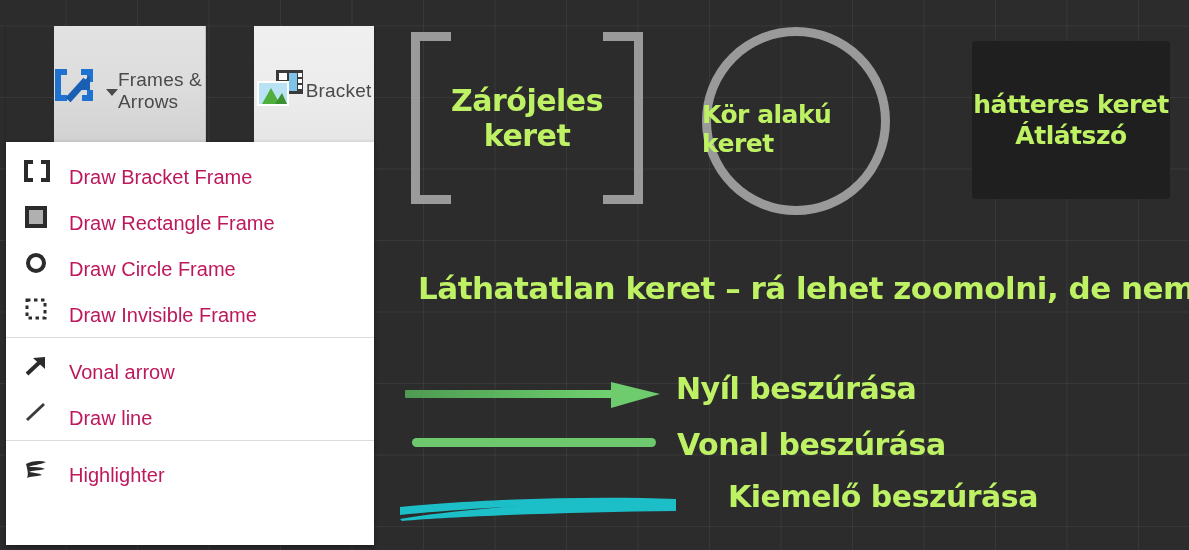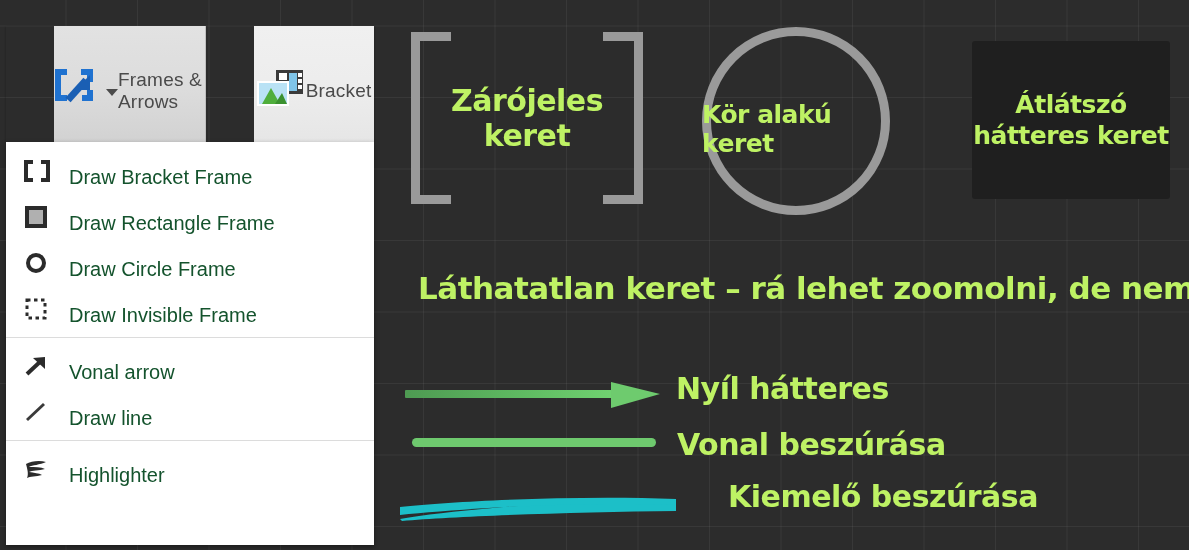--- a/index.html
+++ b/index.html
@@ -102,21 +102,21 @@
   .mi-icon {
     width: 34px;
     height: 28px;
     display: flex;
     align-items: center;
     justify-content: flex-start;
     flex: 0 0 auto;
   }
   .mi-label {
     font-size: 20px;
-    color: #14532d;
+    color: #be185d;
     margin-left: 12px;
     margin-top: 12px;
   }
   .menu-sep {
     height: 1px;
     background: #dcdcdc;
     margin: 5px 0 5px 0;
   }
 
   
@@ -242,41 +242,41 @@
     <div class="brk left"></div>
     <div class="brk right"></div>
     <div id="bracket-label" class="hand">Zárójeles keret</div>
   </div>
 
   <div id="circle-frame"></div>
   <div id="circle-label" class="hand">Kör alakú keret</div>
 
   <div id="transparent-frame">
     <div id="transparent-label" class="hand">
+      <div>hátteres keret</div>
       <div>Átlátszó</div>
-      <div>hátteres keret</div>
     </div>
   </div>
 
   <div id="invisible-label" class="hand">Láthatatlan keret – rá lehet zoomolni, de nem látszik</div>
 
   <div id="arrow-shape">
     <svg width="255" height="32" viewBox="0 0 255 32">
       <defs>
         <linearGradient id="gArrow" x1="0" y1="0" x2="1" y2="0">
           <stop offset="0%" stop-color="#4e9a52"></stop>
           <stop offset="55%" stop-color="#5fbb62"></stop>
           <stop offset="100%" stop-color="#72d472"></stop>
         </linearGradient>
       </defs>
       <rect x="0" y="12" width="216" height="8" rx="1" fill="url(#gArrow)"></rect>
       <polygon points="206,4 255,16 206,30" fill="#6ecb6e"></polygon>
     </svg>
   </div>
-  <div id="arrow-label" class="hand">Nyíl hátteres</div>
+  <div id="arrow-label" class="hand">Nyíl beszúrása</div>
 
   <div id="line-shape"></div>
   <div id="line-label" class="hand">Vonal beszúrása</div>
 
   <div id="highlighter-shape">
     <svg width="280" height="36" viewBox="0 0 280 36">
       <path d="M2,34 C60,24 180,15 278,14 L278,26 C180,27 60,31 4,36 Z" fill="#1cbfc8"></path>
       <path d="M2,22 C60,16 180,10 278,14 L278,20 C180,16 60,24 2,30 Z" fill="#1cbfc8"></path>
     </svg>
   </div>

